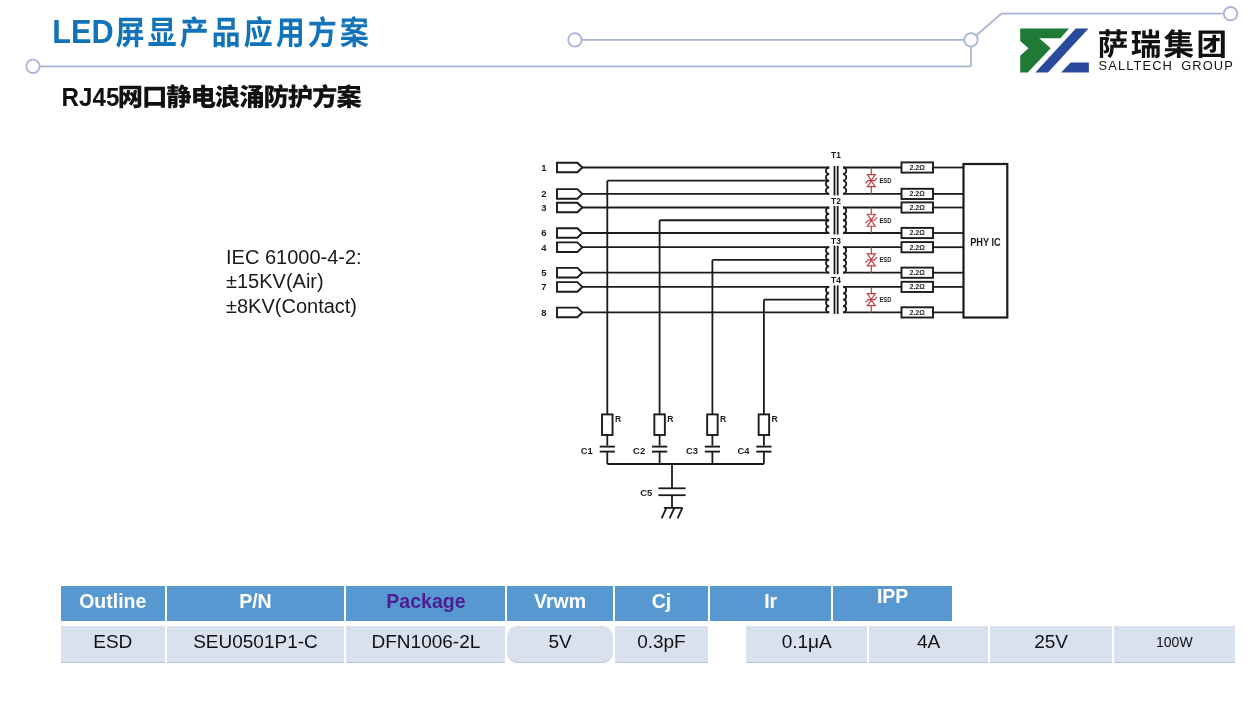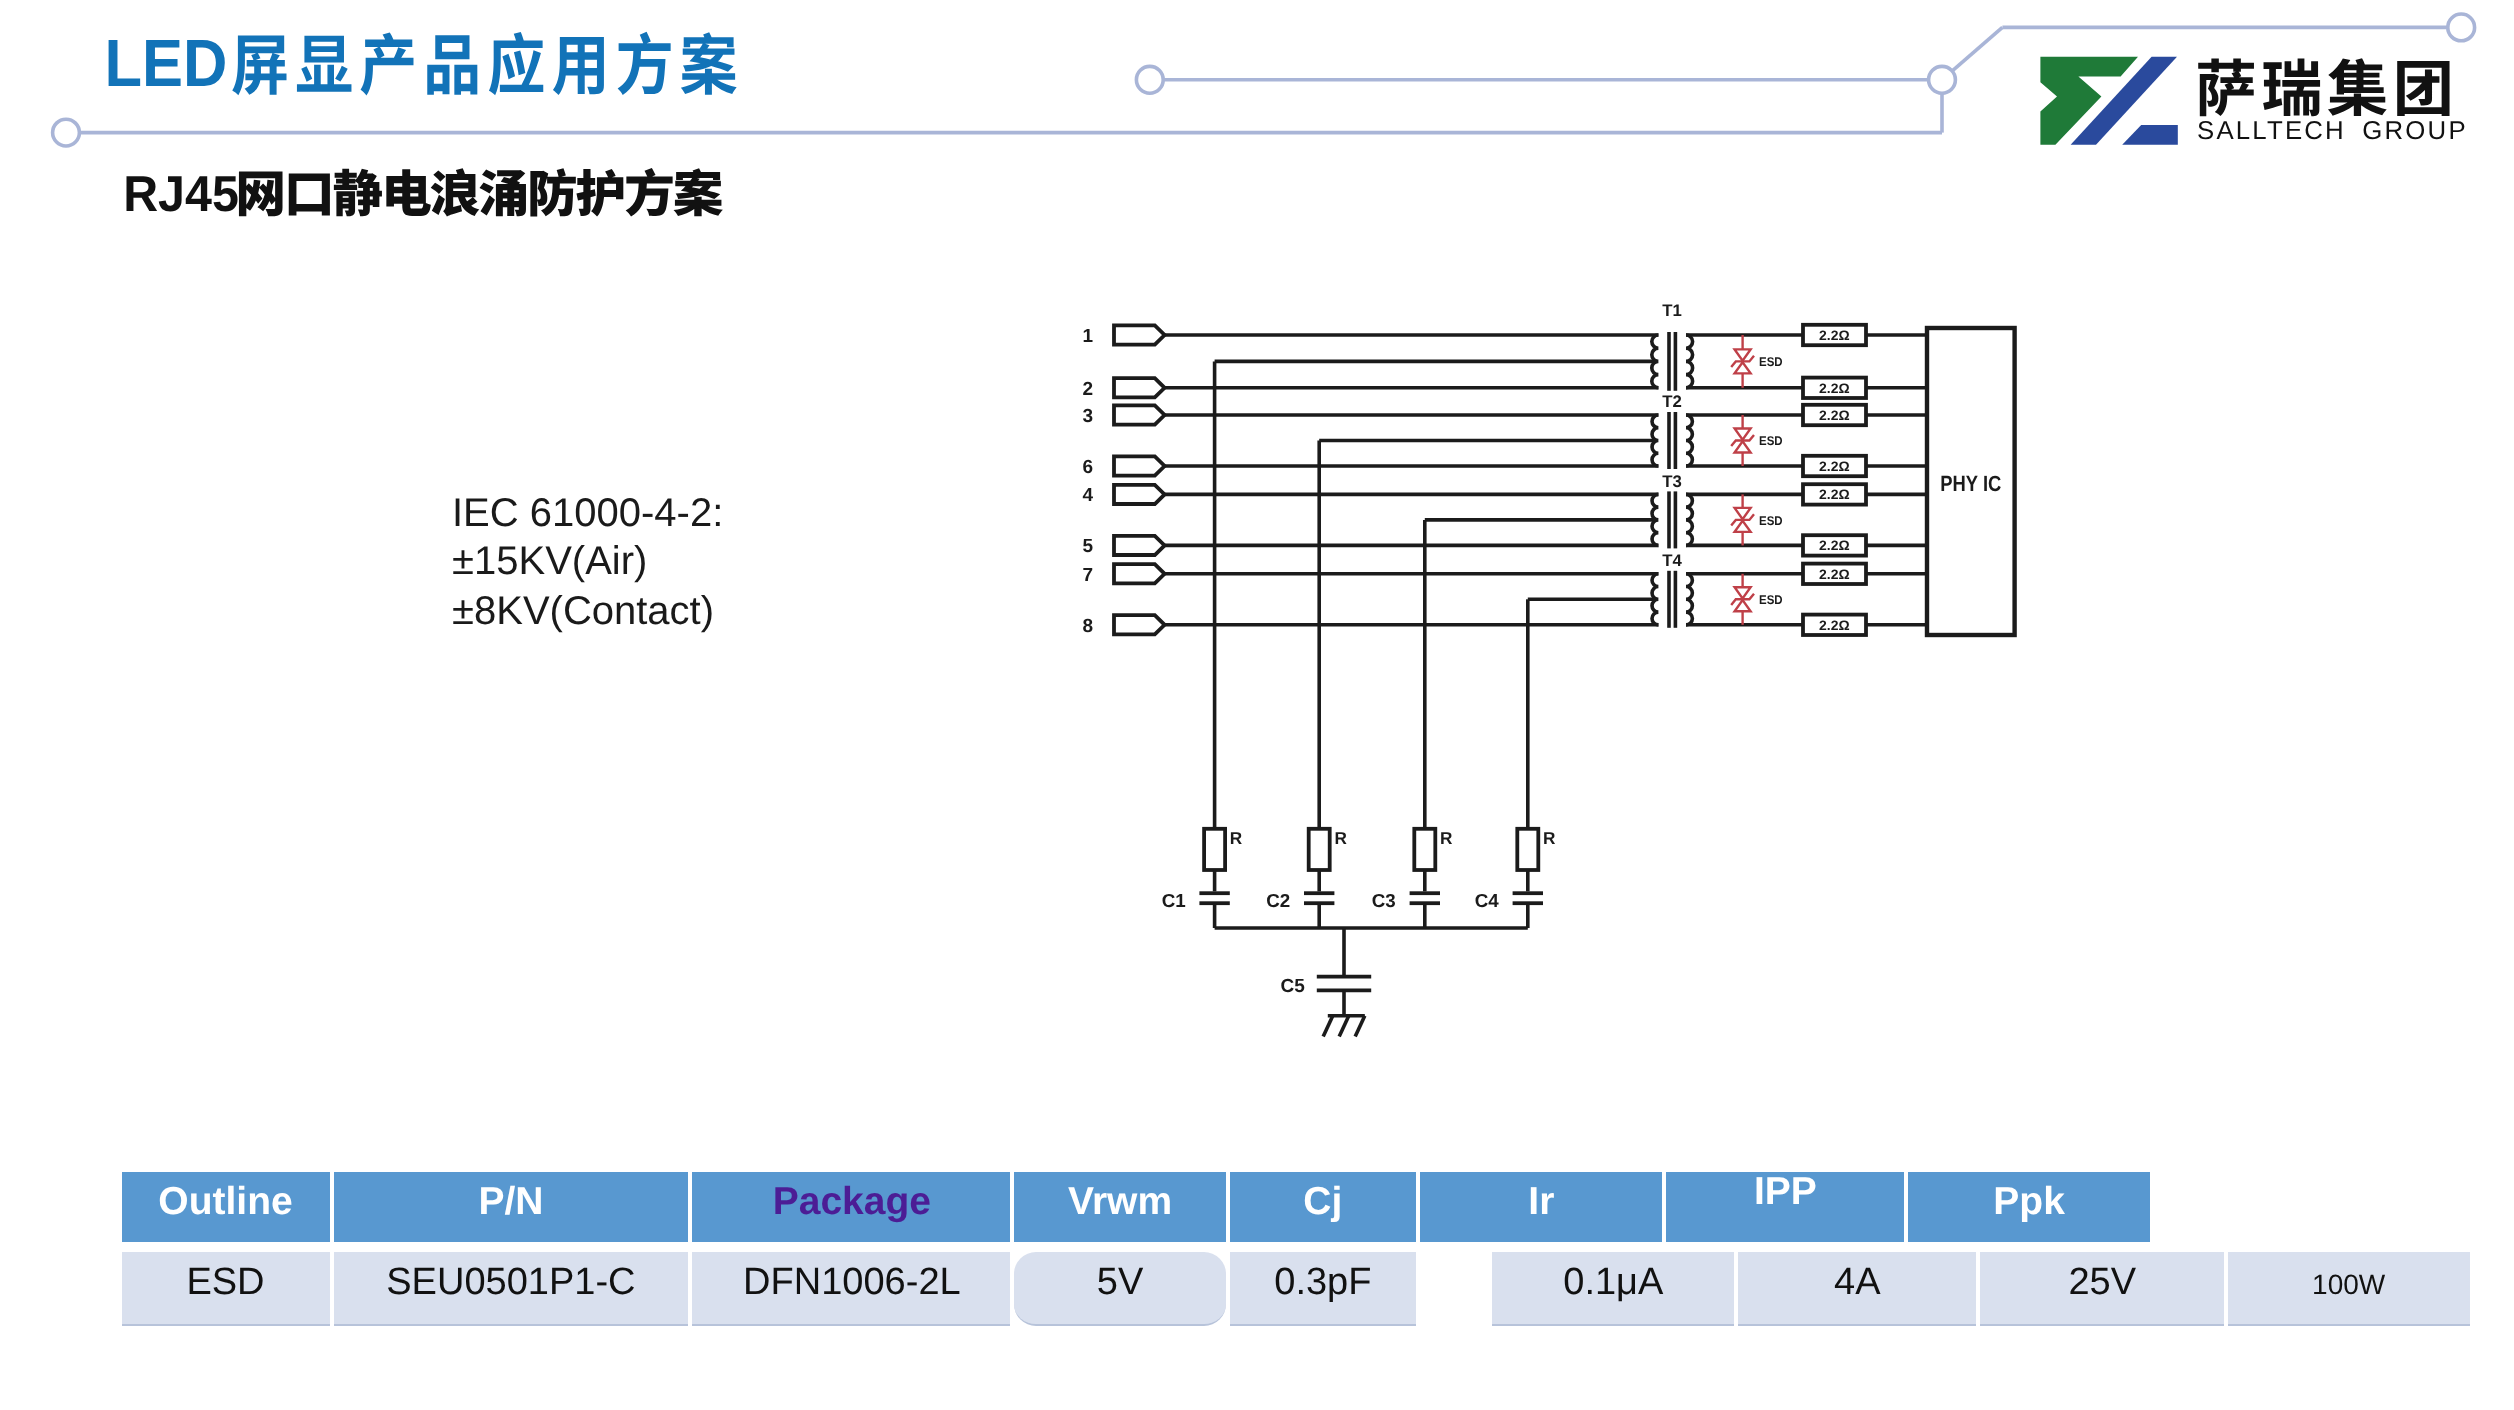--- a/index.html
+++ b/index.html
@@ -201,21 +201,20 @@
 ±8KV(Contact)</div>
 <div style="position:absolute;left:61px;top:585.6px;">
 <div style="display:flex;column-gap:2px;height:35.6px;background:transparent;">
 <div style="width:103.5px;background:#5898d0;color:#fff;font-weight:bold;font-size:19.5px;display:flex;align-items:center;justify-content:center;padding-bottom:3px;box-sizing:border-box;">Outline</div>
       <div style="width:177.9px;background:#5898d0;color:#fff;font-weight:bold;font-size:19.5px;display:flex;align-items:center;justify-content:center;padding-bottom:3px;box-sizing:border-box;">P/N</div>
       <div style="width:159.1px;background:#5898d0;color:#4c1d95;font-weight:bold;font-size:19.5px;display:flex;align-items:center;justify-content:center;padding-bottom:3px;box-sizing:border-box;">Package</div>
       <div style="width:105.1px;background:#5898d0;color:#fff;font-weight:bold;font-size:19.5px;display:flex;align-items:center;justify-content:center;padding-bottom:3px;box-sizing:border-box;">Vrwm</div>
       <div style="width:93.7px;background:#5898d0;color:#fff;font-weight:bold;font-size:19.5px;display:flex;align-items:center;justify-content:center;padding-bottom:3px;box-sizing:border-box;">Cj</div>
       <div style="width:120.8px;background:#5898d0;color:#fff;font-weight:bold;font-size:19.5px;display:flex;align-items:center;justify-content:center;padding-bottom:3px;box-sizing:border-box;">Ir</div>
       <div style="width:119.2px;background:#5898d0;color:#fff;font-weight:bold;font-size:19.5px;display:flex;align-items:center;justify-content:center;padding-bottom:13px;box-sizing:border-box;">IPP</div>
-      <div style="width:120.6px;background:#5898d0;color:#fff;font-weight:bold;font-size:19.5px;display:flex;align-items:center;justify-content:center;padding-bottom:3px;box-sizing:border-box;">Ppk</div>
 </div>
 <div style="height:4.8px"></div>
 <div style="display:flex;column-gap:2px;height:36.8px;">
 <div style="width:103.5px;background:#d9e0ee;color:#111;font-size:19px;display:flex;align-items:center;justify-content:center;border-bottom:1px solid #b7c3da;padding-bottom:4px;box-sizing:border-box;">ESD</div>
       <div style="width:177.9px;background:#d9e0ee;color:#111;font-size:19px;display:flex;align-items:center;justify-content:center;border-bottom:1px solid #b7c3da;padding-bottom:4px;box-sizing:border-box;">SEU0501P1-C</div>
       <div style="width:159.1px;background:#d9e0ee;color:#111;font-size:19px;display:flex;align-items:center;justify-content:center;border-bottom:1px solid #b7c3da;padding-bottom:4px;box-sizing:border-box;">DFN1006-2L</div>
       <div style="width:105.1px;background:#d9e0ee;color:#111;font-size:19px;display:flex;align-items:center;justify-content:center;border-bottom:1px solid #b7c3da;padding-bottom:4px;box-sizing:border-box;border-radius:11px;">5V</div>
       <div style="width:93.7px;background:#d9e0ee;color:#111;font-size:19px;display:flex;align-items:center;justify-content:center;border-bottom:1px solid #b7c3da;padding-bottom:4px;box-sizing:border-box;">0.3pF</div>
       <div style="width:120.8px;background:#d9e0ee;color:#111;font-size:19px;display:flex;align-items:center;justify-content:center;border-bottom:1px solid #b7c3da;padding-bottom:4px;box-sizing:border-box;margin-left:36px;">0.1μA</div>
       <div style="width:119.2px;background:#d9e0ee;color:#111;font-size:19px;display:flex;align-items:center;justify-content:center;border-bottom:1px solid #b7c3da;padding-bottom:4px;box-sizing:border-box;">4A</div>

